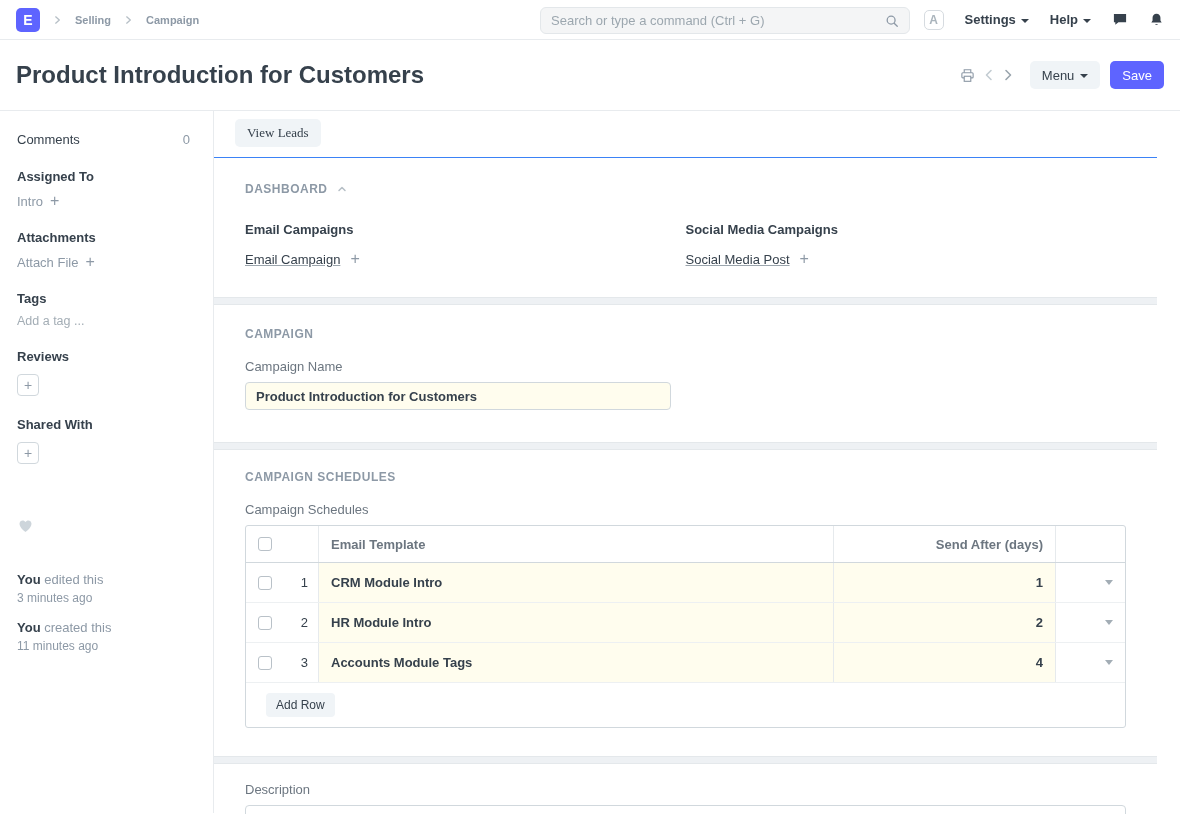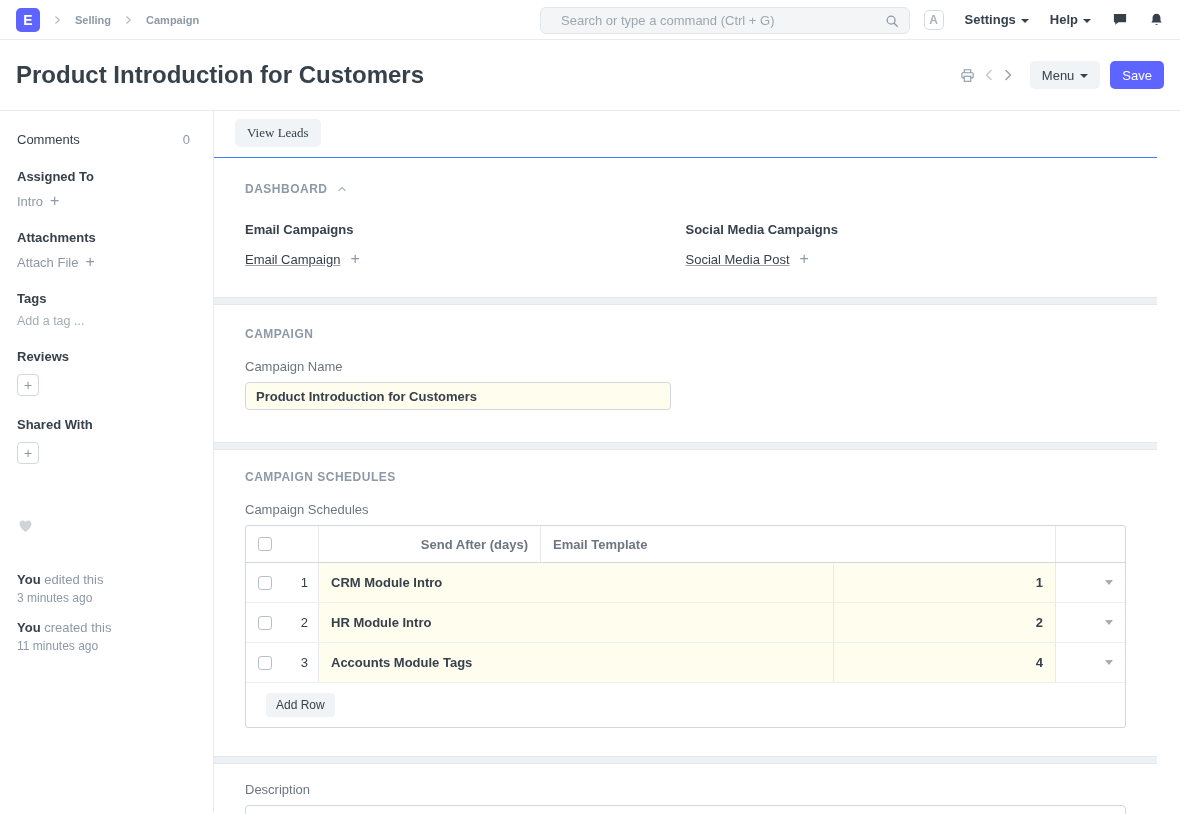--- a/index.html
+++ b/index.html
@@ -11,21 +11,21 @@
             display: flex; align-items: center; padding: 0 16px; position: relative; }
   .nav-left { display: flex; align-items: center; gap: 13px; }
   .logo { width: 24px; height: 24px; border-radius: 5px; background: #5e64ff; color: #fff;
           font-weight: 700; font-size: 14px; display: flex; align-items: center; justify-content: center; cursor: pointer; }
   .crumb { color: #8d99a6; font-weight: 600; font-size: 11px; cursor: pointer; }
   .bc-chev { display: flex; align-items: center; }
   .nav-search { position: absolute; left: 540px; top: 7px; width: 370px; height: 27px;
                 background: #f4f5f6; border: 1px solid #e3e7ea; border-radius: 6px;
                 display: flex; align-items: center; padding: 0 10px; }
   .nav-search input { flex: 1; border: none; outline: none; background: transparent;
-                      font-family: inherit; font-size: 13px; color: #36414c; margin-left: 10px; }
+                      font-family: inherit; font-size: 13px; color: #36414c; }
   .nav-search input::placeholder { color: #9ca7af; }
   .nav-right { margin-left: auto; display: flex; align-items: center; gap: 21px; }
   .avatar { width: 20px; height: 20px; border: 1px solid #d6dbe0; border-radius: 5px;
             color: #aab4bc; font-size: 12px; font-weight: 600; display: flex;
             align-items: center; justify-content: center; cursor: pointer; }
   .nav-link { display: flex; align-items: center; gap: 5px; font-weight: 600; font-size: 13px;
               color: #36414c; cursor: pointer; }
   .caret { width: 0; height: 0; border-left: 4px solid transparent; border-right: 4px solid transparent;
            border-top: 4px solid currentColor; display: inline-block; position: relative; top: 1px; }
   .icon-btn { display: flex; align-items: center; cursor: pointer; }
@@ -316,22 +316,22 @@
         <span>CAMPAIGN SCHEDULES</span>
       </div>
       <div class="field-label">Campaign Schedules</div>
 
       <div class="grid">
         <div class="grid-row gh">
           <div class="cell c-check">
             <input type="checkbox" style="">
           </div>
           <div class="cell c-idx"></div>
+          <div class="cell c-template">Email Template</div>
           <div class="cell c-days">Send After (days)</div>
-          <div class="cell c-template">Email Template</div>
           <div class="cell c-toggle"></div>
         </div>
 
         <div class="grid-row gr">
           <div class="cell c-check">
             <input type="checkbox" style="">
           </div>
           <div class="cell c-idx">1</div>
           <div class="cell c-template">CRM Module Intro</div>
           <div class="cell c-days">1</div>

